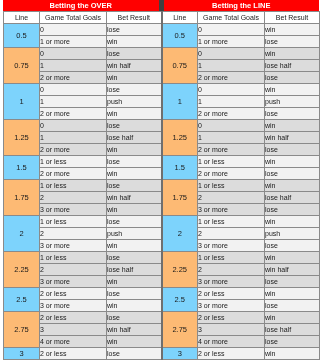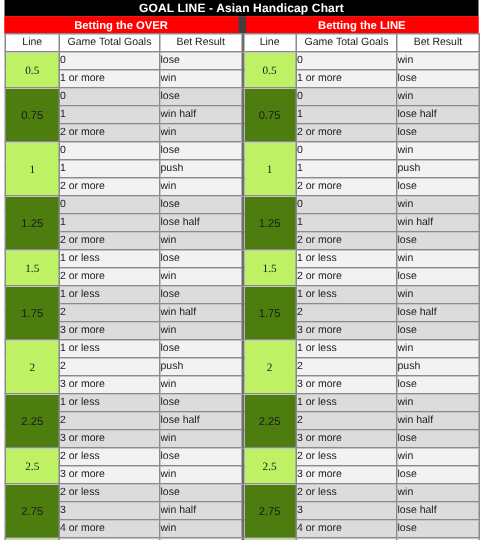--- a/index.html
+++ b/index.html
@@ -81,34 +81,33 @@
     padding-left: 3px;
     text-align: left;
   }
   td.result-cell {
     padding-left: 3px;
     text-align: left;
   }
   
   .g-lite td { background: #f2f2f2; }
   .g-dark td { background: #dcdcdc; }
-  .g-lite td.line-cell { background: #bef264; font-family: Liberation Serif, serif; }
-  .g-dark td.line-cell { background: #4d7c0f; }
+  .g-lite td.line-cell { background: #7dd3fc; }
+  .g-dark td.line-cell { background: #fdba74; }
 
   .mid-sep { border-left: 2px solid #6f6f6f !important; }
   .colw-line { width: 36px; }
   .colw-goals { width: 67px; }
   .colw-result { width: 55px; }
 </style>
 </head>
 <body>
 
 <div id="root">
 
-  <div class="title-bar">GOAL LINE - Asian Handicap Chart</div>
 
   <div class="band-row">
     <div class="band left">Betting the OVER</div>
     <div class="band">Betting the LINE</div>
   </div>
 
   <table class="grid">
     <colgroup>
       <col class="colw-line">
         <col class="colw-goals">

